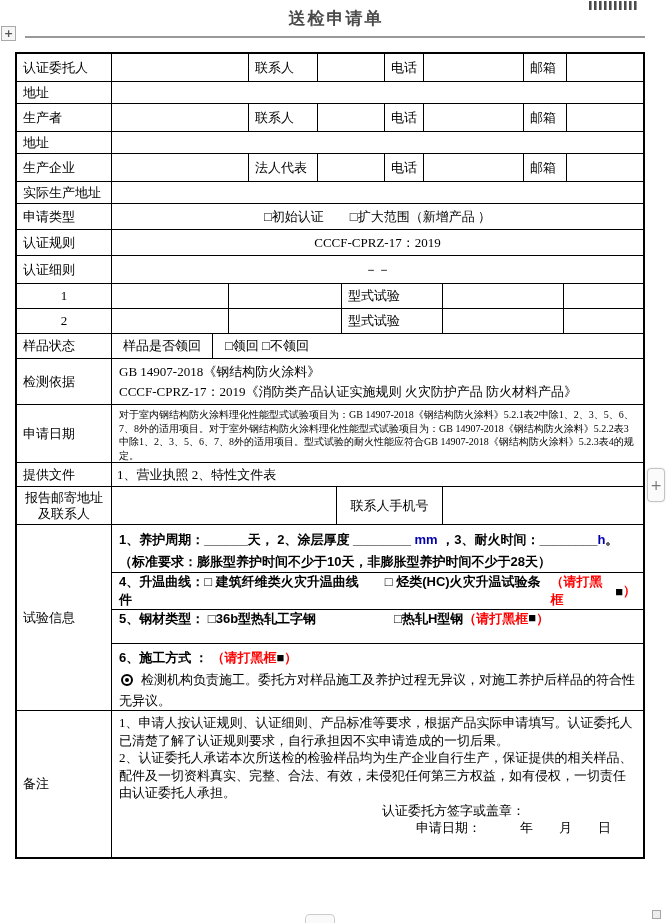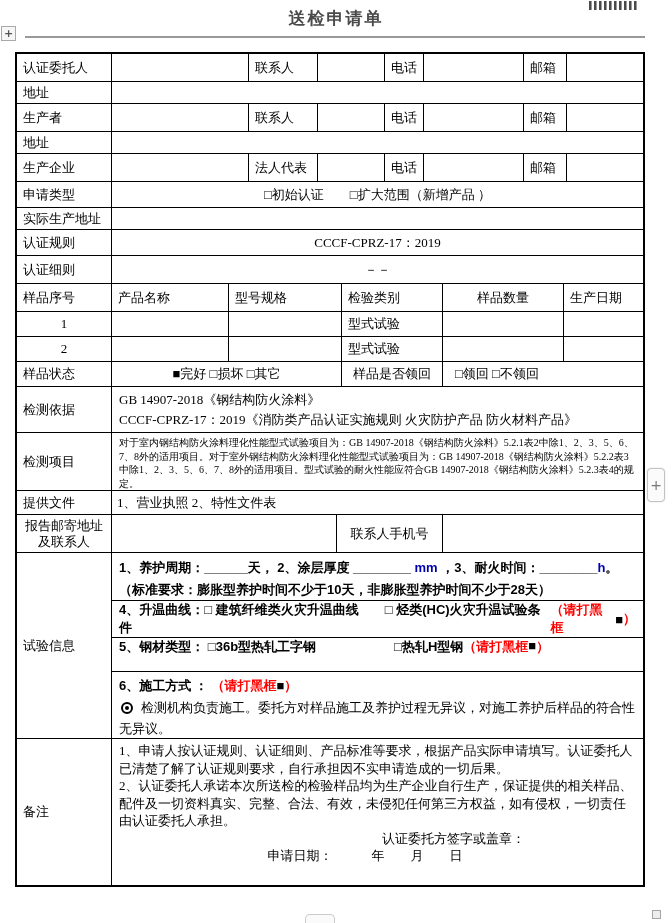--- a/index.html
+++ b/index.html
@@ -88,48 +88,40 @@
     <div class="row" style="height:28px">
       <div class="c lab" style="width:95px">生产企业</div>
       <div class="c" style="width:137px"></div>
       <div class="c lab" style="width:69px">法人代表</div>
       <div class="c" style="width:67px"></div>
       <div class="c lab" style="width:39px">电话</div>
       <div class="c" style="width:100px"></div>
       <div class="c lab" style="width:43px">邮箱</div>
       <div class="c fill lastc"></div>
     </div>
+    <div class="row" style="height:22px">
+      <div class="c lab" style="width:95px">实际生产地址</div>
+      <div class="c fill lastc"></div>
+    </div>
+
     <div class="row" style="height:26px">
       <div class="c lab" style="width:95px">申请类型</div>
       <div class="c fill lastc ctr">□初始认证　　□扩大范围（新增产品 ）</div>
     </div>
 
-    <div class="row" style="height:22px">
-      <div class="c lab" style="width:95px">实际生产地址</div>
-      <div class="c fill lastc"></div>
-    </div>
-
     <div class="row" style="height:26px">
       <div class="c lab" style="width:95px">认证规则</div>
       <div class="c fill lastc ctr">CCCF-CPRZ-17：2019</div>
     </div>
 
     <div class="row" style="height:28px">
       <div class="c lab" style="width:95px">认证细则</div>
       <div class="c fill lastc ctr">－－</div>
     </div>
 
-    <div class="row" style="height:28px">
-      <div class="c lab" style="width:95px">样品序号</div>
-      <div class="c lab" style="width:117px">产品名称</div>
-      <div class="c lab" style="width:113px">型号规格</div>
-      <div class="c lab" style="width:101px">检验类别</div>
-      <div class="c ctr" style="width:121px">样品数量</div>
-      <div class="c fill lastc lab">生产日期</div>
-    </div>
 
     <div class="row" style="height:25px">
       <div class="c ctr" style="width:95px">1</div>
       <div class="c" style="width:117px"></div>
       <div class="c" style="width:113px"></div>
       <div class="c lab" style="width:101px">型式试验</div>
       <div class="c" style="width:121px"></div>
       <div class="c fill lastc"></div>
     </div>
 
@@ -137,36 +129,35 @@
       <div class="c ctr" style="width:95px">2</div>
       <div class="c" style="width:117px"></div>
       <div class="c" style="width:113px"></div>
       <div class="c lab" style="width:101px">型式试验</div>
       <div class="c" style="width:121px"></div>
       <div class="c fill lastc"></div>
     </div>
 
     <div class="row" style="height:25px">
       <div class="c lab" style="width:95px">样品状态</div>
-      <div class="c ctr" style="width:230px">■完好 □损坏 □其它</div>
       <div class="c ctr" style="width:101px">样品是否领回</div>
       <div class="c fill lastc" style="padding-left:12px">□领回 □不领回</div>
     </div>
 
 
     <div class="row" style="height:46px">
       <div class="c lab" style="width:95px">检测依据</div>
       <div class="c fill lastc blk" style="line-height:20px;padding-top:3px">
         <div>GB 14907-2018《钢结构防火涂料》</div>
         <div>CCCF-CPRZ-17：2019《消防类产品认证实施规则 火灾防护产品 防火材料产品》</div>
       </div>
     </div>
 
     <div class="row" style="height:58px">
-      <div class="c lab" style="width:95px">检测项目</div>
+      <div class="c lab" style="width:95px">申请日期</div>
       <div class="c fill lastc blk small" style="padding-top:3px">对于室内钢结构防火涂料理化性能型式试验项目为：GB 14907-2018《钢结构防火涂料》5.2.1表2中除1、2、3、5、6、7、8外的适用项目。对于室外钢结构防火涂料理化性能型式试验项目为：GB 14907-2018《钢结构防火涂料》5.2.2表3中除1、2、3、5、6、7、8外的适用项目。型式试验的耐火性能应符合GB 14907-2018《钢结构防火涂料》5.2.3表4的规定。</div>
     </div>
 
     <div class="row" style="height:24px">
       <div class="c lab" style="width:95px">提供文件</div>
       <div class="c fill lastc">1、营业执照 2、特性文件表</div>
     </div>
 
     <div class="row" style="height:38px">
       <div class="c ctr blk" style="width:95px;padding-top:3px;line-height:16px;text-align:center">
@@ -211,21 +202,21 @@
         </div>
       </div>
     </div>
 
     <div class="row" style="height:146px">
       <div class="vlab">备注</div>
       <div style="flex:1;padding:3px 6px 13px 7px;line-height:17.5px;box-sizing:border-box">
         <div>1、申请人按认证规则、认证细则、产品标准等要求，根据产品实际申请填写。认证委托人已清楚了解了认证规则要求，自行承担因不实申请造成的一切后果。</div>
         <div>2、认证委托人承诺本次所送检的检验样品均为生产企业自行生产，保证提供的相关样品、配件及一切资料真实、完整、合法、有效，未侵犯任何第三方权益，如有侵权，一切责任由认证委托人承担。</div>
         <div style="margin-left:263px">认证委托方签字或盖章：</div>
-        <div style="text-align:center;padding-right:26px">申请日期：　　　年　　月　　日</div>
+        <div style="text-align:right;padding-right:26px">申请日期：　　　年　　月　　日</div>
       </div>
     </div>
 
   </div>
 
   <div class="add-btn">+</div>
   <div class="bottom-pill"></div>
   <div class="corner-mark"></div>
 
 </div>

